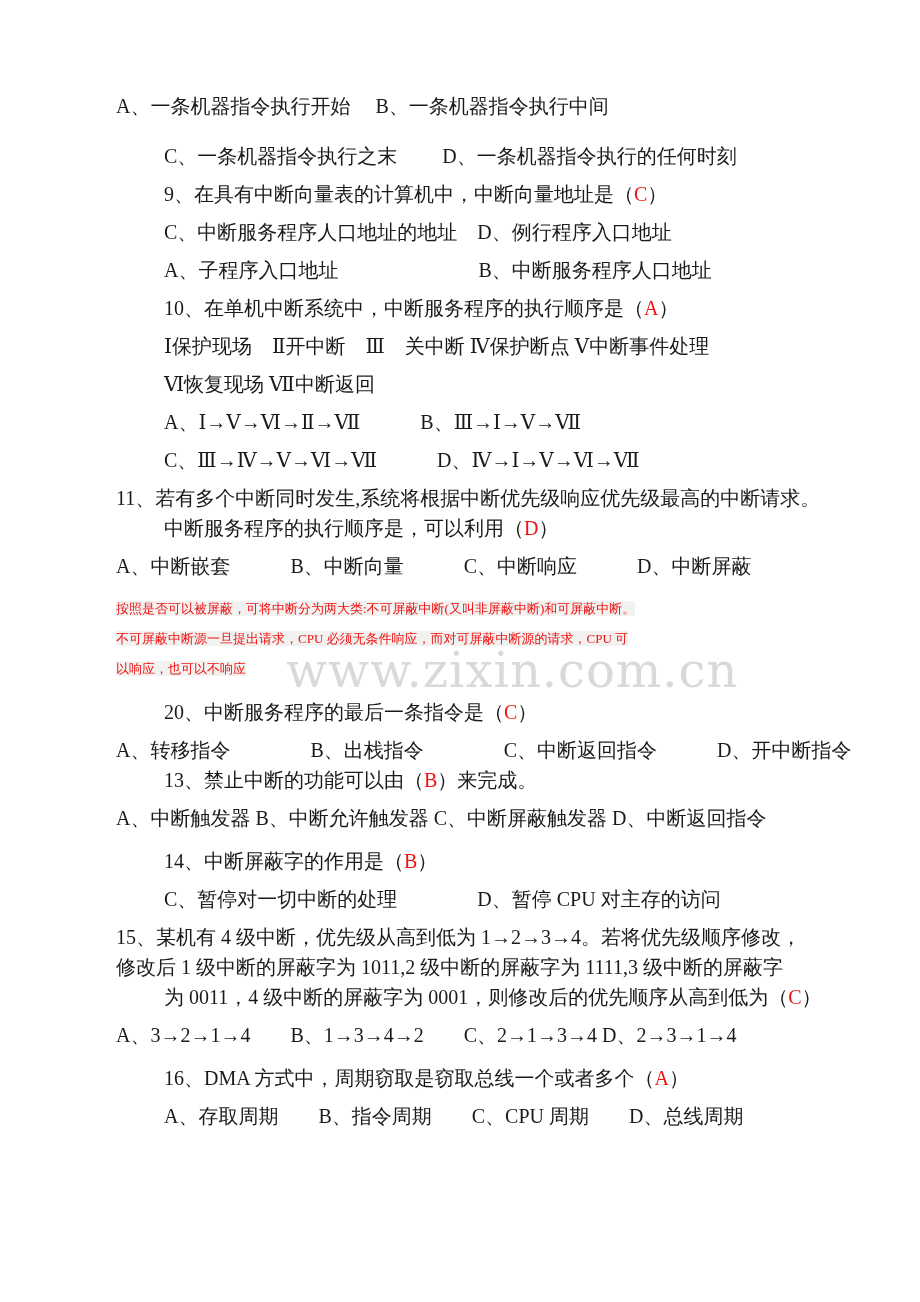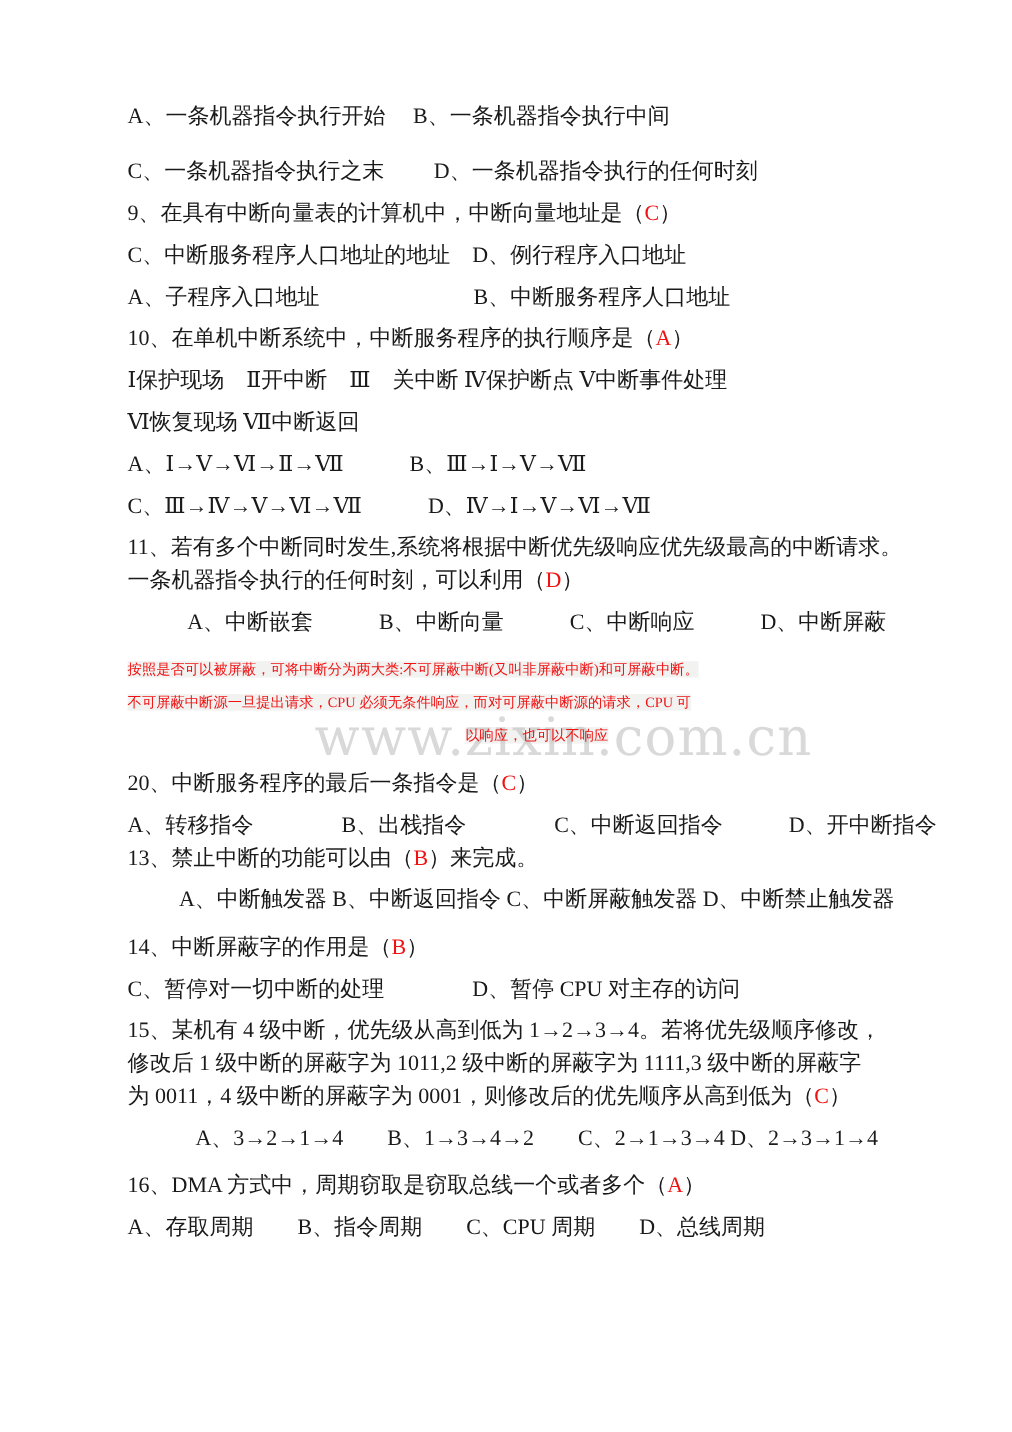--- a/index.html
+++ b/index.html
@@ -19,24 +19,24 @@
     user-select:none;white-space:nowrap;margin-top:38px;
   }
   .doc{
     position:relative;z-index:2;
     padding:92px 60px 0 116px;
   }
   .line{
     white-space:pre-wrap;
     font-size:20px;line-height:28px;min-height:28px;
   }
-  .sp-para{margin-bottom:10px;}
+  .sp-para{margin-bottom:10px;margin-left:48px;}
   .sp-wrap{margin-bottom:2px;}
   .sp-lg{margin-bottom:22px;}
-  .sp-plg{margin-bottom:15px;text-align:center;}
+  .sp-plg{margin-bottom:15px;}
   .ink{color:#1a1a1a;}
   .red{color:#f01212;}
   .hl-line{font-size:13px;}
   .hl-line .line-inner{
     background:rgba(185,183,178,0.18);
     -webkit-box-decoration-break:clone;box-decoration-break:clone;
   }
 </style>
 </head>
 <body>
@@ -48,29 +48,29 @@
       <div class="line sp-para"><span class="line-inner"><span class="ink">C、一条机器指令执行之末　　 D、一条机器指令执行的任何时刻</span></span></div>
       <div class="line sp-para"><span class="line-inner"><span class="ink">9、在具有中断向量表的计算机中，中断向量地址是（</span><span class="red">C</span><span class="ink">）</span></span></div>
       <div class="line sp-para"><span class="line-inner"><span class="ink">C、中断服务程序人口地址的地址　D、例行程序入口地址</span></span></div>
       <div class="line sp-para"><span class="line-inner"><span class="ink">A、子程序入口地址　　　　　　　B、中断服务程序人口地址</span></span></div>
       <div class="line sp-para"><span class="line-inner"><span class="ink">10、在单机中断系统中，中断服务程序的执行顺序是（</span><span class="red">A</span><span class="ink">）</span></span></div>
       <div class="line sp-para"><span class="line-inner"><span class="ink">Ⅰ保护现场　Ⅱ开中断　Ⅲ　关中断 Ⅳ保护断点 Ⅴ中断事件处理</span></span></div>
       <div class="line sp-para"><span class="line-inner"><span class="ink">Ⅵ恢复现场 Ⅶ中断返回</span></span></div>
       <div class="line sp-para"><span class="line-inner"><span class="ink">A、Ⅰ→Ⅴ→Ⅵ→Ⅱ→Ⅶ　　　B、Ⅲ→Ⅰ→Ⅴ→Ⅶ</span></span></div>
       <div class="line sp-para"><span class="line-inner"><span class="ink">C、Ⅲ→Ⅳ→Ⅴ→Ⅵ→Ⅶ　　　D、Ⅳ→Ⅰ→Ⅴ→Ⅵ→Ⅶ</span></span></div>
       <div class="line sp-wrap"><span class="line-inner"><span class="ink">11、若有多个中断同时发生,系统将根据中断优先级响应优先级最高的中断请求。</span></span></div>
-      <div class="line sp-para"><span class="line-inner"><span class="ink">一条机器指令执行的任何时刻，可以利用（</span><span class="red">D</span><span class="ink">）</span></span></div>
+      <div class="line sp-para"><span class="line-inner"><span class="ink">中断服务程序的执行顺序是，可以利用（</span><span class="red">D</span><span class="ink">）</span></span></div>
       <div class="line sp-plg"><span class="line-inner"><span class="ink">A、中断嵌套　　　B、中断向量　　　C、中断响应　　　D、中断屏蔽</span></span></div>
       <div class="line sp-wrap hl-line"><span class="line-inner"><span class="red">按照是否可以被屏蔽，可将中断分为两大类:不可屏蔽中断(又叫非屏蔽中断)和可屏蔽中断。</span></span></div>
       <div class="line sp-wrap hl-line"><span class="line-inner"><span class="red">不可屏蔽中断源一旦提出请求，CPU 必须无条件响应，而对可屏蔽中断源的请求，CPU 可</span></span></div>
       <div class="line sp-plg hl-line"><span class="line-inner"><span class="red">以响应，也可以不响应</span></span></div>
       <div class="line sp-para"><span class="line-inner"><span class="ink">20、中断服务程序的最后一条指令是（</span><span class="red">C</span><span class="ink">）</span></span></div>
       <div class="line sp-wrap"><span class="line-inner"><span class="ink">A、转移指令　　　　B、出栈指令　　　　C、中断返回指令　　　D、开中断指令</span></span></div>
       <div class="line sp-para"><span class="line-inner"><span class="ink">13、禁止中断的功能可以由（</span><span class="red">B</span><span class="ink">）来完成。</span></span></div>
-      <div class="line sp-plg"><span class="line-inner"><span class="ink">A、中断触发器 B、中断返回指令 C、中断屏蔽触发器 D、中断禁止触发器</span></span></div>
+      <div class="line sp-plg"><span class="line-inner"><span class="ink">A、中断触发器 B、中断允许触发器 C、中断屏蔽触发器 D、中断返回指令</span></span></div>
       <div class="line sp-para"><span class="line-inner"><span class="ink">14、中断屏蔽字的作用是（</span><span class="red">B</span><span class="ink">）</span></span></div>
       <div class="line sp-para"><span class="line-inner"><span class="ink">C、暂停对一切中断的处理　　　　D、暂停 CPU 对主存的访问</span></span></div>
       <div class="line sp-wrap"><span class="line-inner"><span class="ink">15、某机有 4 级中断，优先级从高到低为 1→2→3→4。若将优先级顺序修改，</span></span></div>
       <div class="line sp-wrap"><span class="line-inner"><span class="ink">修改后 1 级中断的屏蔽字为 1011,2 级中断的屏蔽字为 1111,3 级中断的屏蔽字</span></span></div>
       <div class="line sp-para"><span class="line-inner"><span class="ink">为 0011，4 级中断的屏蔽字为 0001，则修改后的优先顺序从高到低为（</span><span class="red">C</span><span class="ink">）</span></span></div>
       <div class="line sp-plg"><span class="line-inner"><span class="ink">A、3→2→1→4　　B、1→3→4→2　　C、2→1→3→4 D、2→3→1→4</span></span></div>
       <div class="line sp-para"><span class="line-inner"><span class="ink">16、DMA 方式中，周期窃取是窃取总线一个或者多个（</span><span class="red">A</span><span class="ink">）</span></span></div>
       <div class="line sp-para"><span class="line-inner"><span class="ink">A、存取周期　　B、指令周期　　C、CPU 周期　　D、总线周期</span></span></div>
     </div>
 </div>

